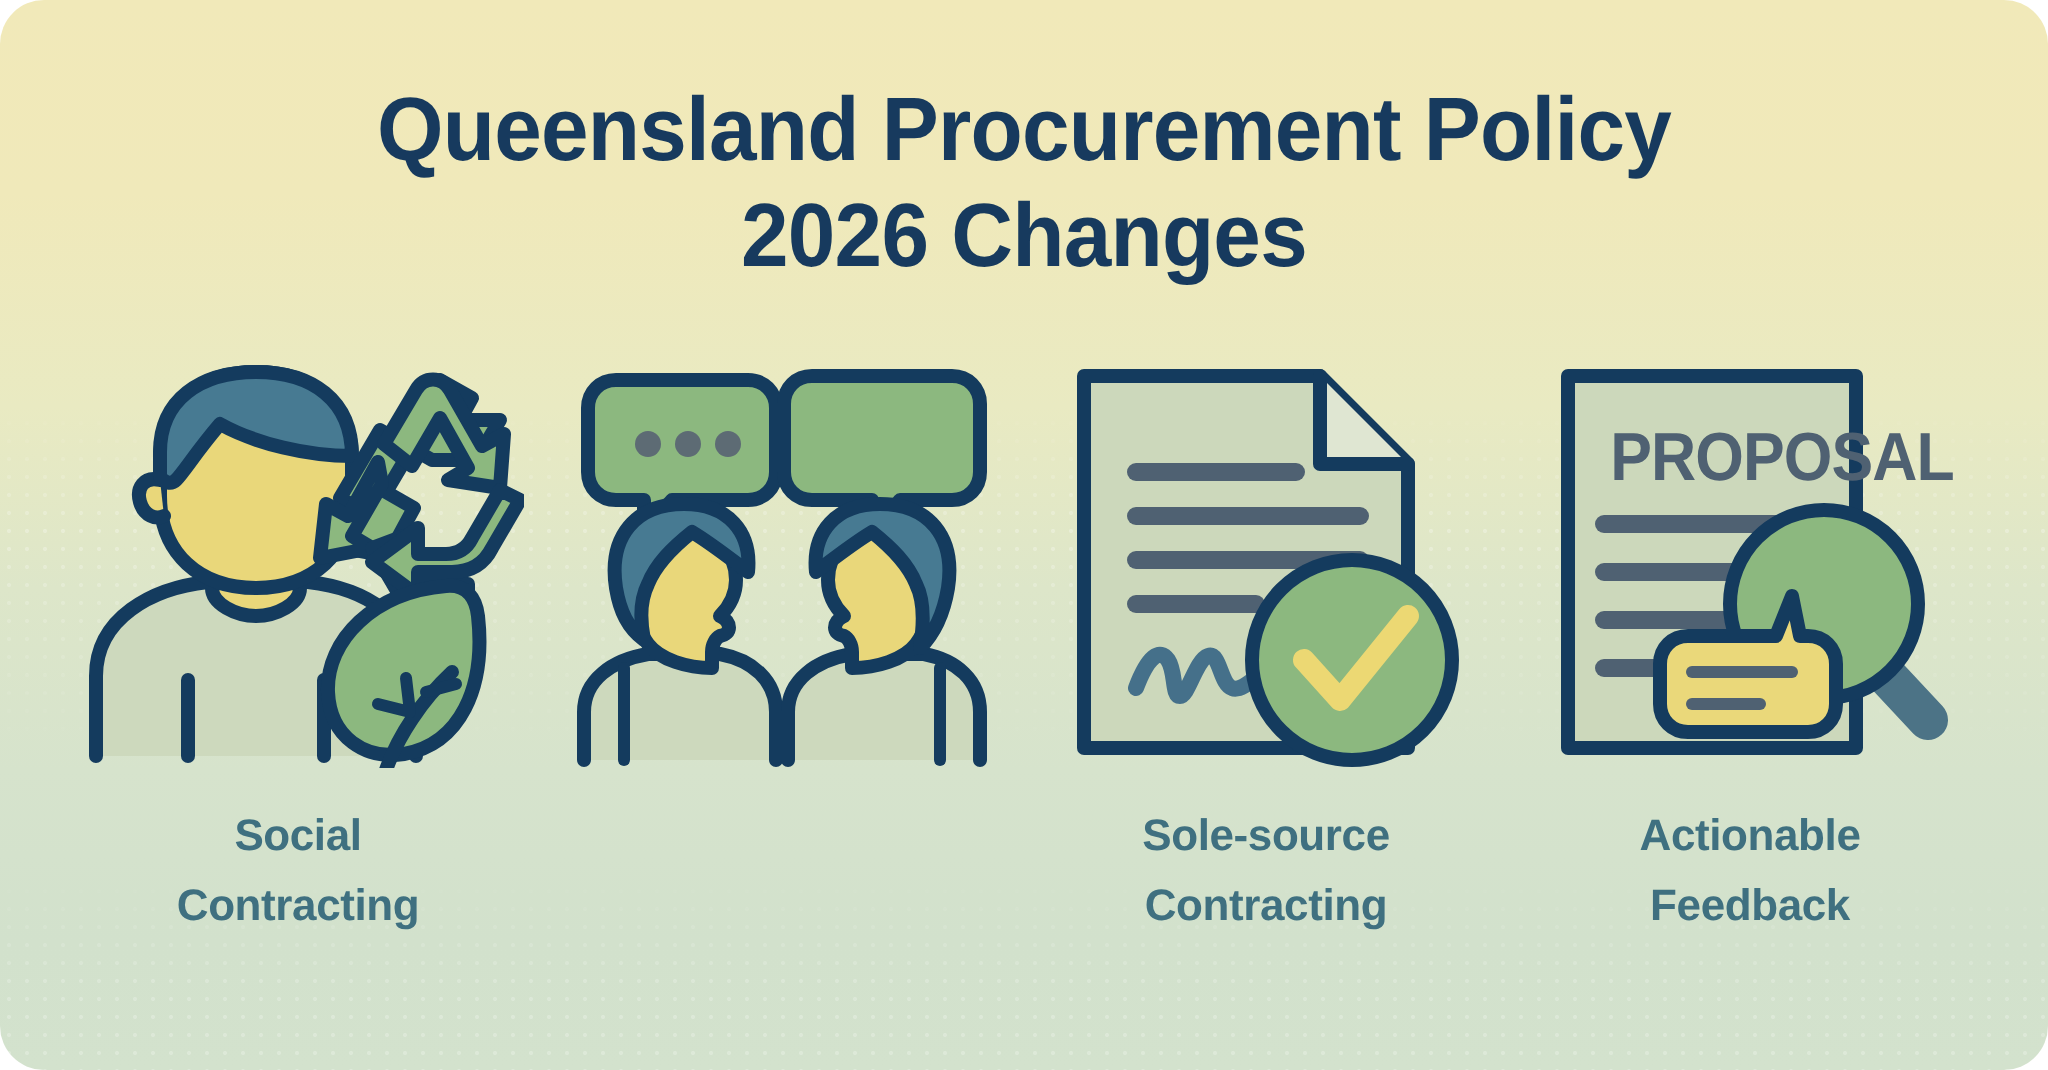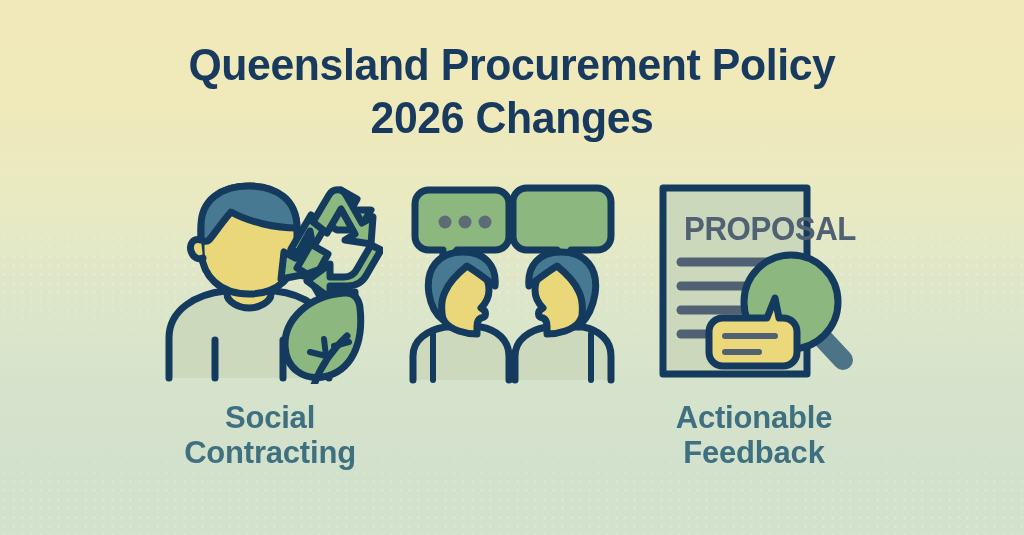--- a/index.html
+++ b/index.html
@@ -14,20 +14,21 @@
     overflow: hidden;
     font-family: "Liberation Sans", sans-serif;
     background: linear-gradient(180deg,
         #f1e9b9 0%,
         #f0e9ba 18%,
         #e9eac2 38%,
         #ddE6c9 55%,
         #d6e3cc 72%,
         #d2e1cc 88%,
         #d3e2cd 100%);
+    border-radius: 22px;
   }
   
   #texture {
     position: absolute;
     inset: 0;
     background-image: radial-gradient(rgba(255,255,255,0.55) 1px, transparent 1.1px);
     background-size: 9px 9px;
     opacity: 0.55;
     -webkit-mask-image: linear-gradient(180deg, transparent 0%, transparent 38%, rgba(0,0,0,.9) 50%, rgba(0,0,0,.35) 62%, transparent 70%, transparent 82%, rgba(0,0,0,.7) 92%, rgba(0,0,0,.8) 100%);
             mask-image: linear-gradient(180deg, transparent 0%, transparent 38%, rgba(0,0,0,.9) 50%, rgba(0,0,0,.35) 62%, transparent 70%, transparent 82%, rgba(0,0,0,.7) 92%, rgba(0,0,0,.8) 100%);
@@ -78,21 +79,21 @@
     align-items: flex-end;
     justify-content: center;
   }
   .icon-box svg { display: block; }
   .card-label {
     margin-top: 16px;
     text-align: center;
     color: #3f7080;
     font-family: "Liberation Sans", sans-serif;
     font-weight: bold;
-    font-size: 31px;
+    font-size: 22px;
     line-height: 35px;
     letter-spacing: -0.2px;
   }
 </style>
 </head>
 <body>
 
 <div id="infographic">
   <div id="texture"></div>
 
@@ -179,20 +180,46 @@
                    C128 128 132 134 136 138 C130 141 130 147 136 148 C138 149 140 152 140 156 V164
                    C152 164 166 160 172 152 C178 144 180 132 180 120 Z" fill="#e9d77a" transform="translate(0,-8)"></path>
 
           <path d="M188 124 C192 98 178 82 154 82 C132 82 120 96 122 116
                    C130 110 140 102 150 96 C160 104 168 112 172 122
                    C176 130 176 142 174 154 C182 146 186 136 188 124 Z" fill="#477a92" transform="translate(0,-8)"></path>
         </svg>
       </div>
     </div>
 
+    <div class="card">
+      <div class="icon-box">
+        <svg width="210" height="206" viewBox="0 0 210 206" fill="none" stroke="#143b5e" stroke-width="7" stroke-linecap="round" stroke-linejoin="round">
+
+          <path d="M14 10 H132 L176 54 V196 H14 Z" fill="#ccd8bb"></path>
+          <path d="M132 10 V54 H176" fill="#dfe6d2"></path>
+
+          <g stroke="#4f6172" stroke-width="9">
+            <path d="M40 58 H120"></path>
+            <path d="M40 80 H152"></path>
+            <path d="M40 102 H152"></path>
+            <path d="M40 124 H100"></path>
+          </g>
+
+          <path d="M40 166 C46 150 52 146 56 152 C60 158 58 170 62 170
+                   C66 170 70 152 76 150 C82 148 82 164 88 166 C93 168 100 160 106 156" fill="none" stroke="#45708a" stroke-width="8"></path>
+
+          <circle cx="148" cy="152" r="50" fill="#8cb87f"></circle>
+          <path d="M124 152 L142 172 L176 130" fill="none" stroke="#ecd873" stroke-width="11"></path>
+        </svg>
+      </div>
+      <div class="card-label">
+        <span>Sole-source</span><br>
+        <span>Contracting</span>
+      </div>
+    </div>
 
     <div class="card">
       <div class="icon-box">
         <svg width="206" height="206" viewBox="0 0 206 206" fill="none" stroke="#143b5e" stroke-width="7" stroke-linecap="round" stroke-linejoin="round">
 
           <rect x="12" y="10" width="144" height="186" fill="#ccd8bb"></rect>
 
           <text x="30" y="62" fill="#4f6172" stroke="none" font-family="Liberation Sans, sans-serif" font-weight="bold" font-size="34" letter-spacing="-0.5" transform="scale(0.92,1) translate(6,0)">PROPOSAL</text>
 
           <g stroke="#4f6172" stroke-width="9">

